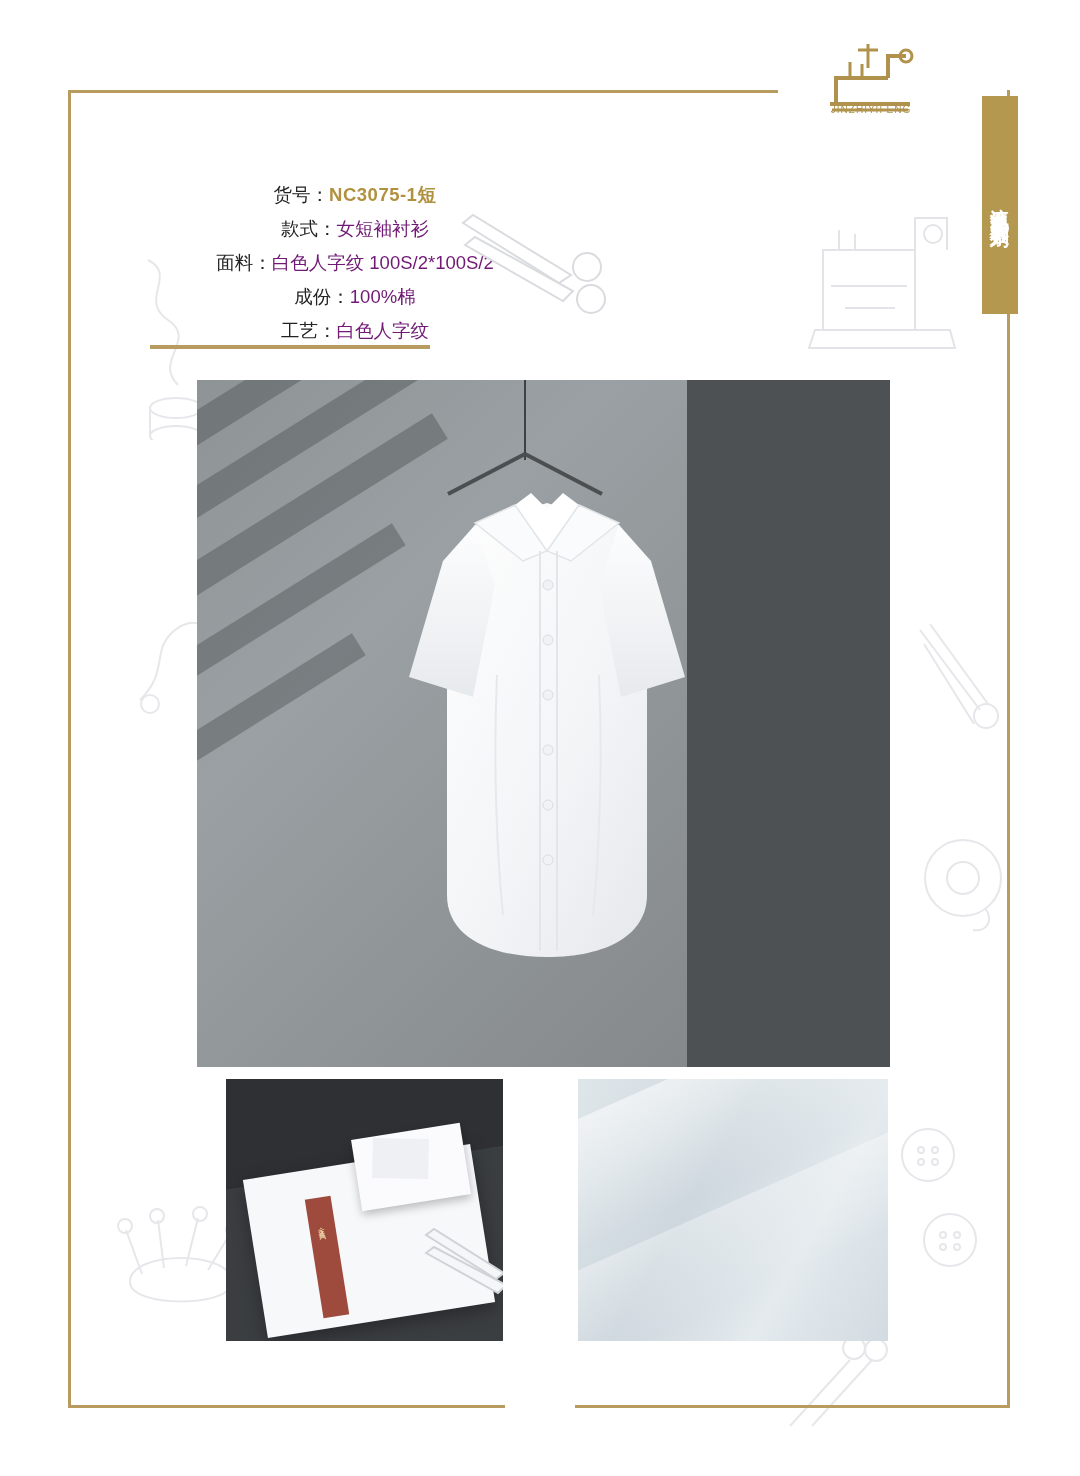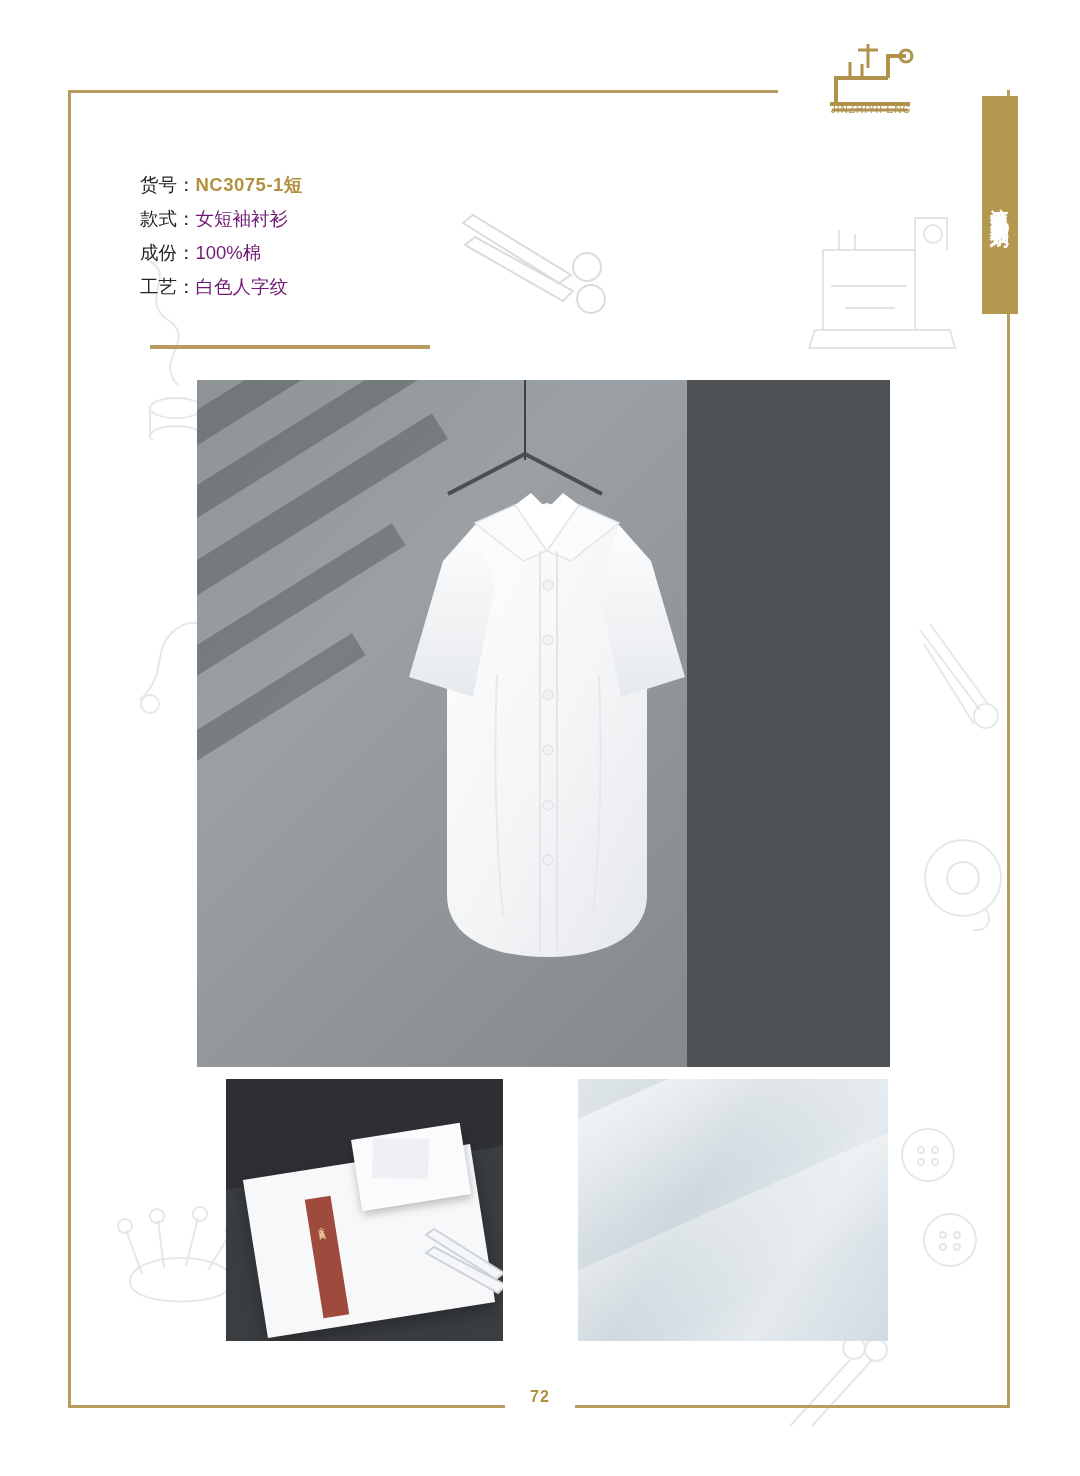--- a/index.html
+++ b/index.html
@@ -99,22 +99,23 @@
     text-align: center;
     font-size: 10px;
     color: #b0924d;
     letter-spacing: 1px;
   }
 
   
   .spec {
     position: absolute;
     left: 140px;
-    top: 168px;
+    top: 178px;
     width: 430px;
+    text-align: center;
   }
   .spec-row {
     font-size: 18.5px;
     color: #2b2b2b;
     line-height: 34px;
     white-space: nowrap;
   }
   .spec-row .label { color: #232323; }
   .spec-row .value { color: #701a75; }
   .spec-row.code .value {
@@ -407,20 +408,23 @@
   <div class="series-tab">
     <span class="txt">液氨免烫衬衫系列</span>
   </div>
 
   <div class="spec">
     <div class="spec-row code">
       <span class="label">货号：</span><span class="value">NC3075-1短</span>
     </div>
     <div class="spec-row">
       <span class="label">款式：</span><span class="value">女短袖衬衫</span>
+    </div>
+    <div class="spec-row">
+      <span class="label">面料：</span><span class="value">白色人字纹 100S/2*100S/2</span>
     </div>
     <div class="spec-row">
       <span class="label">成份：</span><span class="value">100%棉</span>
     </div>
     <div class="spec-row">
       <span class="label">工艺：</span><span class="value">白色人字纹</span>
     </div>
   </div>
   <div class="spec-underline"></div>
 
@@ -512,15 +516,14 @@
       </svg>
     </div>
   </div>
 
   <div class="photo-fabric">
     <div class="fabric-sheen"></div>
     <div class="fabric-sheen2"></div>
   </div>
 
   <div class="page-num-mask"></div>
-  <div class="page-num">72</div>
 
 </div>
 
 </body></html>

